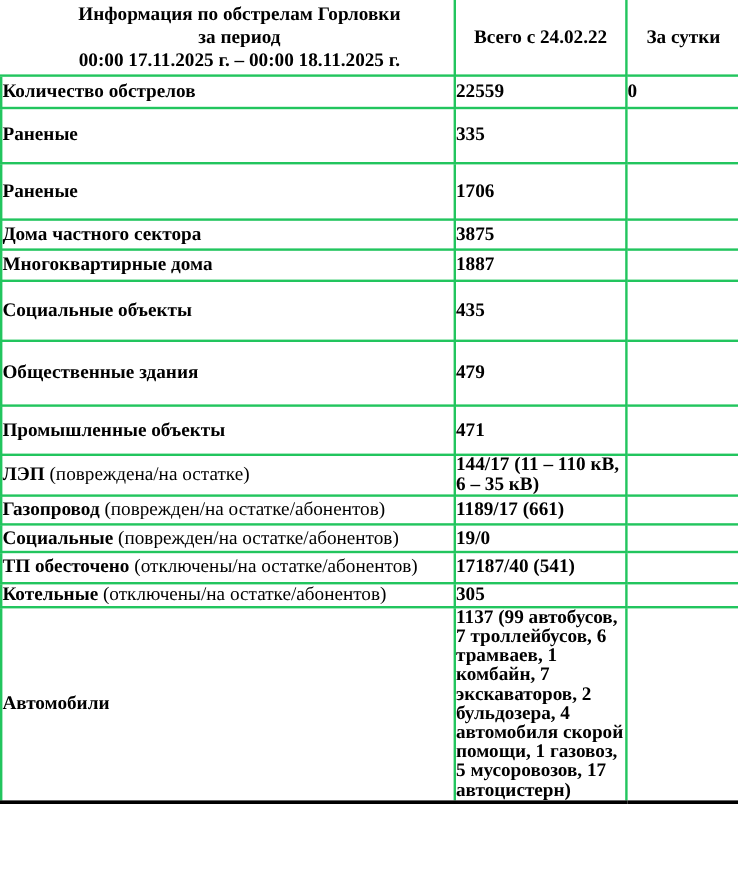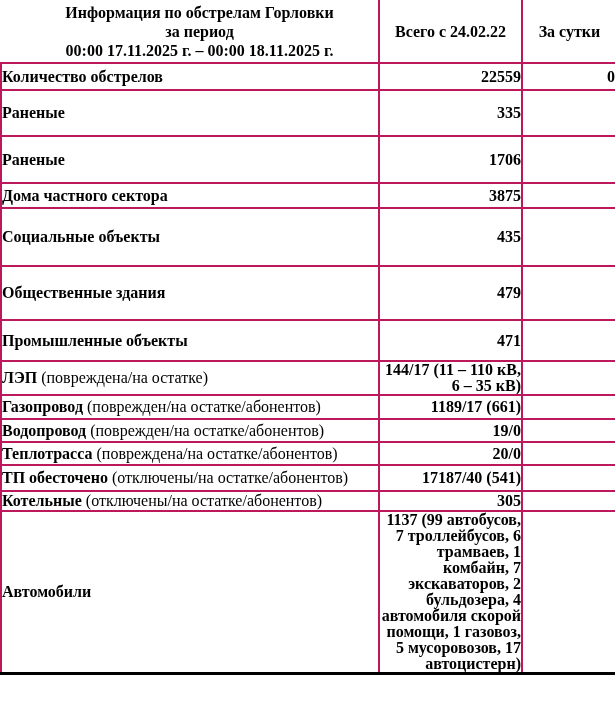--- a/index.html
+++ b/index.html
@@ -14,21 +14,21 @@
     height: 727px;
     background: #ffffff;
     overflow: hidden;
   }
   table.report {
     border-collapse: collapse;
     width: 615px;
     table-layout: fixed;
   }
   table.report td {
-    border: 2px solid #be185d;
+    border: 2px solid #22c55e;
     padding: 0;
     vertical-align: middle;
     font-size: 16px;
     overflow: hidden;
   }
   
   tr.hdr td { border-top: none; }
   tr.hdr td.c-label { border-left: none; padding-left: 20px; }
   tr.hdr td.c-daily { border-right: none; }
   tr.hdr td {
@@ -39,21 +39,21 @@
   }
   td.c-label {
     text-align: left;
     padding-left: 6px;
     padding-right: 4px;
     font-weight: bold;
     line-height: 18px;
   }
   td.c-label .note { font-weight: normal; margin-top: 28px; }
   td.c-total, td.c-daily {
-    text-align: right;
+    text-align: left;
     font-weight: bold;
     white-space: pre-line;
     line-height: 16px;
     padding: 0 3px;
   }
   tr.last td { border-bottom: 3px solid #000000; }
 </style>
 </head>
 <body>
 
@@ -91,22 +91,27 @@
       <td class="c-total">1706</td>
       <td class="c-daily"></td>
     </tr>
 
     <tr style="height:25px">
       <td class="c-label"><span>Дома частного сектора</span><span class="note"></span></td>
       <td class="c-total">3875</td>
       <td class="c-daily"></td>
     </tr>
 
+    <tr style="height:26px">
+      <td class="c-label"><span>Многоквартирные дома</span><span class="note"></span></td>
+      <td class="c-total">1887</td>
+      <td class="c-daily"></td>
+    </tr>
 
-    <tr style="height:58px">
+    <tr style="height:50px">
       <td class="c-label"><span>Социальные объекты</span><span class="note"></span></td>
       <td class="c-total">435</td>
       <td class="c-daily"></td>
     </tr>
 
     <tr style="height:54px">
       <td class="c-label"><span>Общественные здания</span><span class="note"></span></td>
       <td class="c-total">479</td>
       <td class="c-daily"></td>
     </tr>
@@ -124,30 +129,25 @@
       <td class="c-daily"></td>
     </tr>
 
     <tr style="height:24px">
       <td class="c-label"><span>Газопровод</span><span class="note"> (поврежден/на остатке/абонентов)</span></td>
       <td class="c-total">1189/17 (661)</td>
       <td class="c-daily"></td>
     </tr>
 
     <tr style="height:23px">
-      <td class="c-label"><span>Водопровод</span><span class="note"> (поврежден/на остатке/абонентов)</span></td>
+      <td class="c-label"><span>Социальные</span><span class="note"> (поврежден/на остатке/абонентов)</span></td>
       <td class="c-total">19/0</td>
       <td class="c-daily"></td>
     </tr>
 
-    <tr style="height:23px">
-      <td class="c-label"><span>Теплотрасса</span><span class="note"> (повреждена/на остатке/абонентов)</span></td>
-      <td class="c-total">20/0</td>
-      <td class="c-daily"></td>
-    </tr>
 
     <tr style="height:26px">
       <td class="c-label"><span>ТП обесточено</span><span class="note"> (отключены/на остатке/абонентов)</span></td>
       <td class="c-total">17187/40 (541)</td>
       <td class="c-daily"></td>
     </tr>
 
     <tr style="height:16px">
       <td class="c-label"><span>Котельные</span><span class="note"> (отключены/на остатке/абонентов)</span></td>
       <td class="c-total">305</td>

